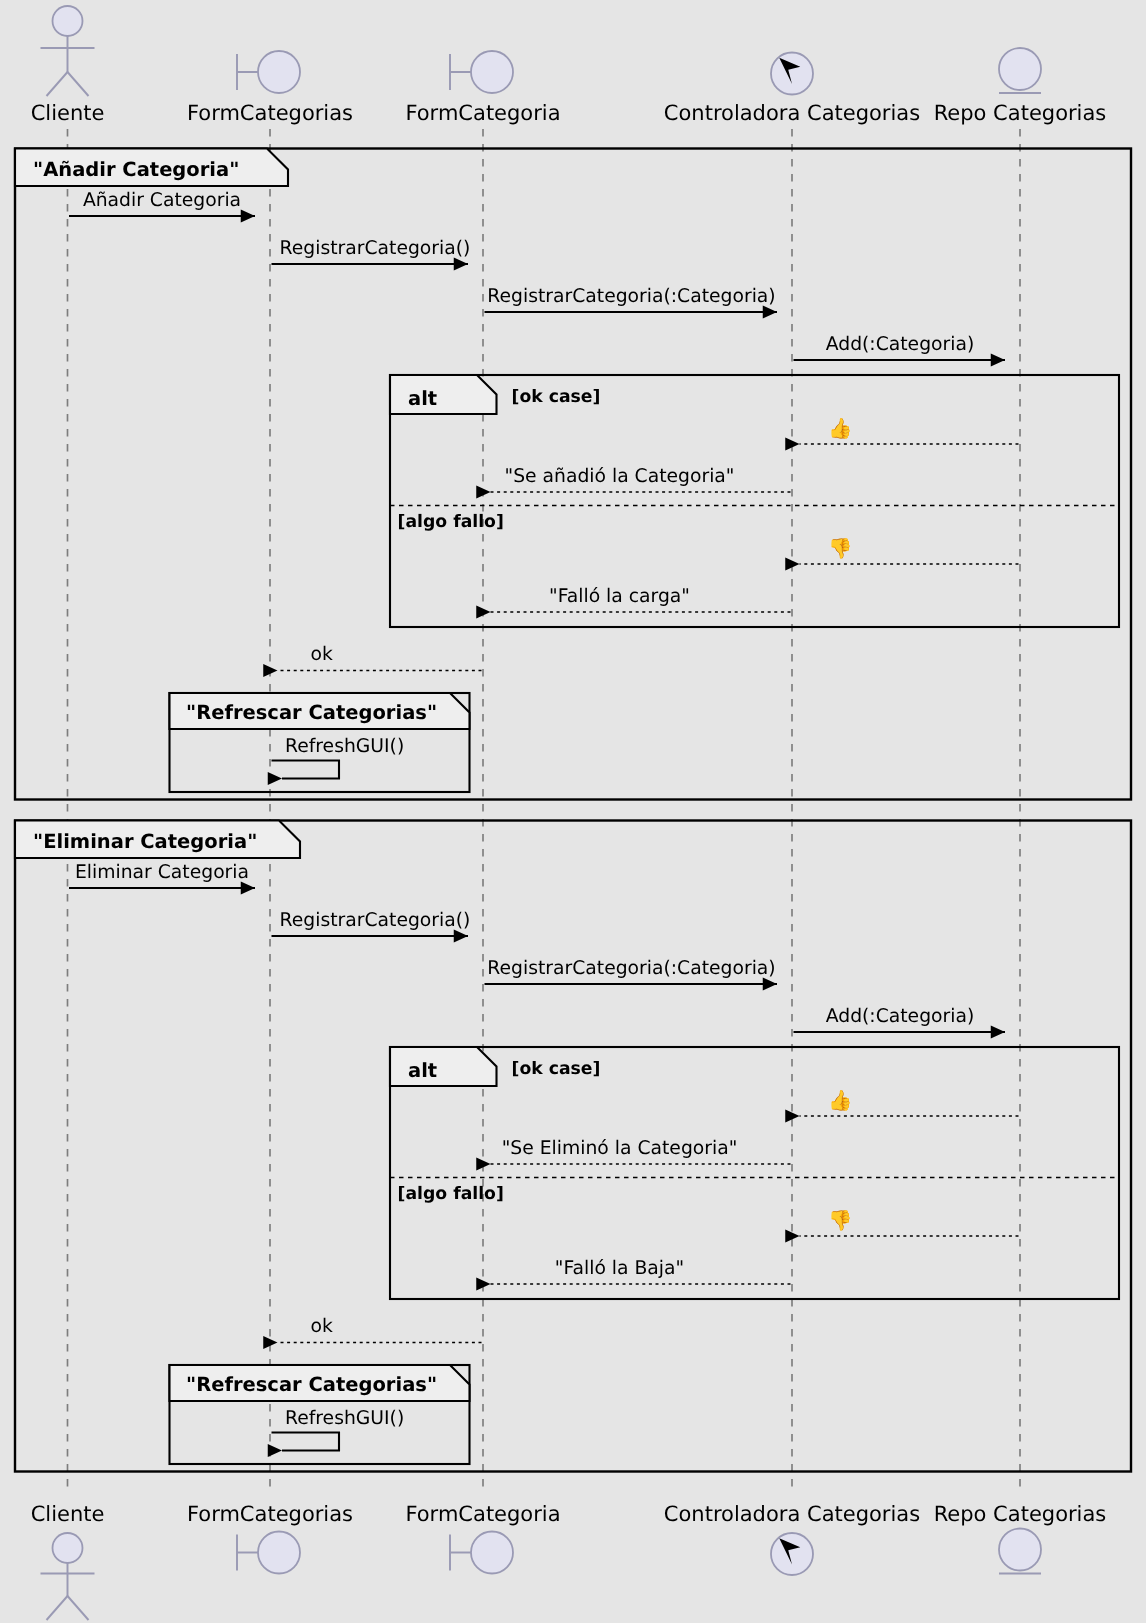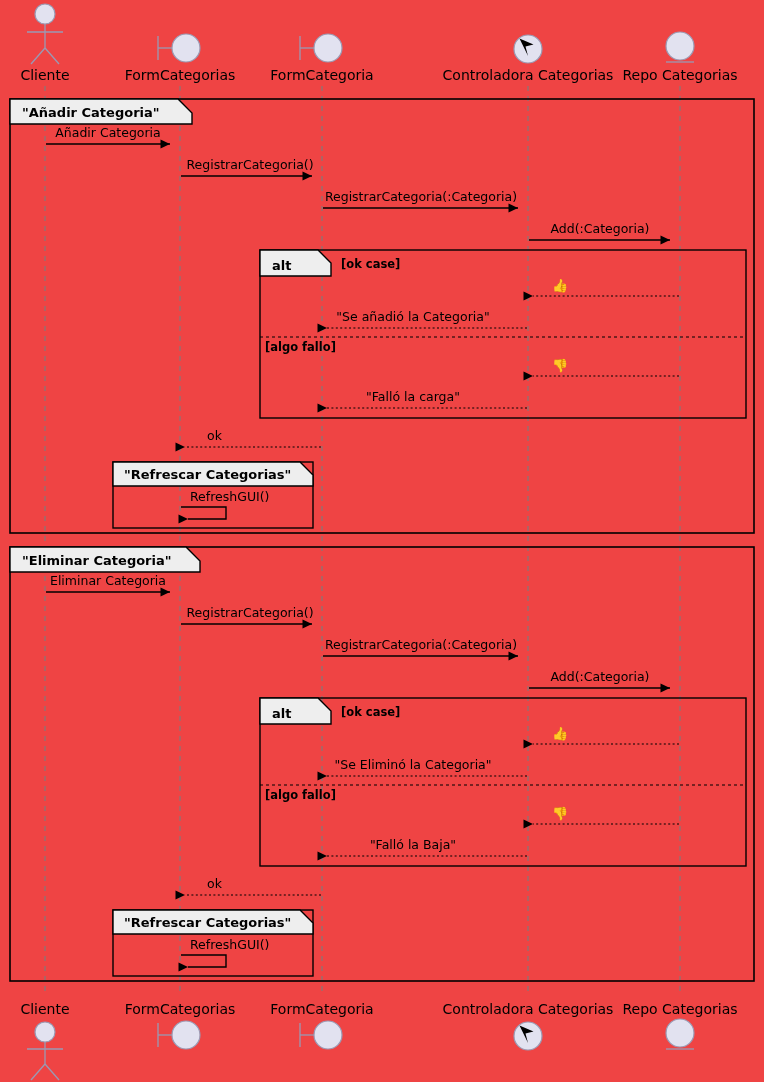--- a/index.html
+++ b/index.html
@@ -5,21 +5,21 @@
   html,body{margin:0;padding:0;background:#ffffff;}
   body{
     font-family:"DejaVu Sans","Liberation Sans",sans-serif;
     -webkit-font-smoothing:antialiased;
   }
   #stage{
     position:relative;
     width:764px;
     height:1082px;
     overflow:hidden;
-    background:#ef4444;
+    background:#e5e5e5;
   }
   svg.diagram{
     position:absolute;
     left:0; top:0;
     width:764px;
     height:1082px;
   }
   .lbl-part{
     font-family:"DejaVu Sans","Liberation Sans",sans-serif;
     font-size:14px;

